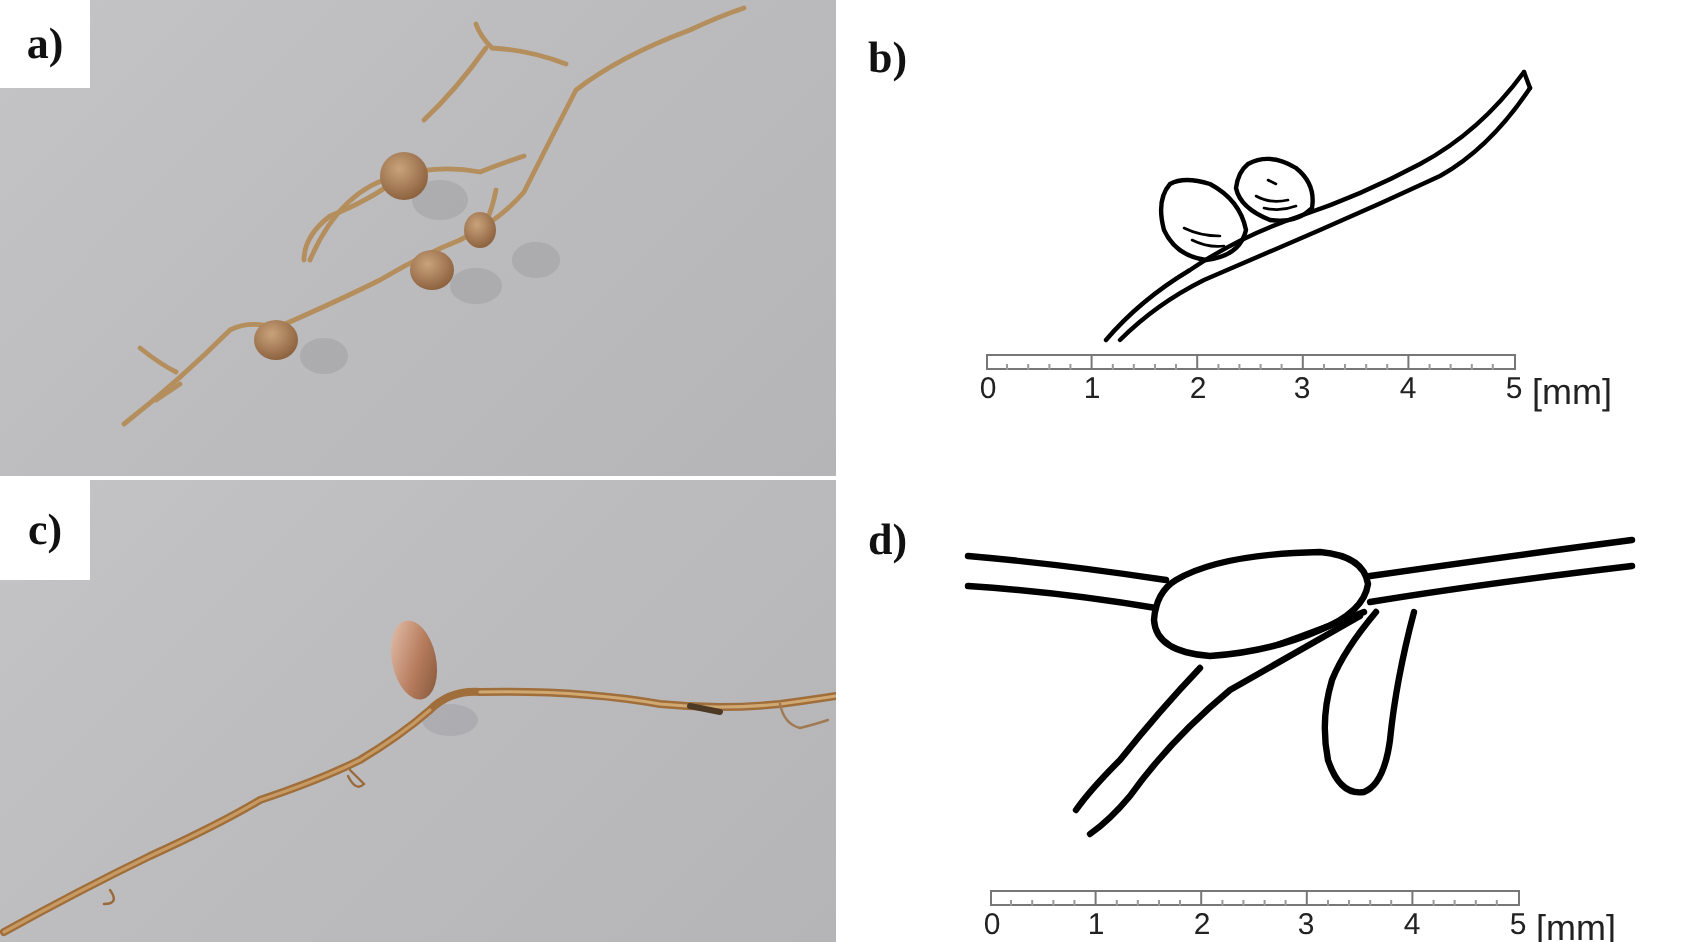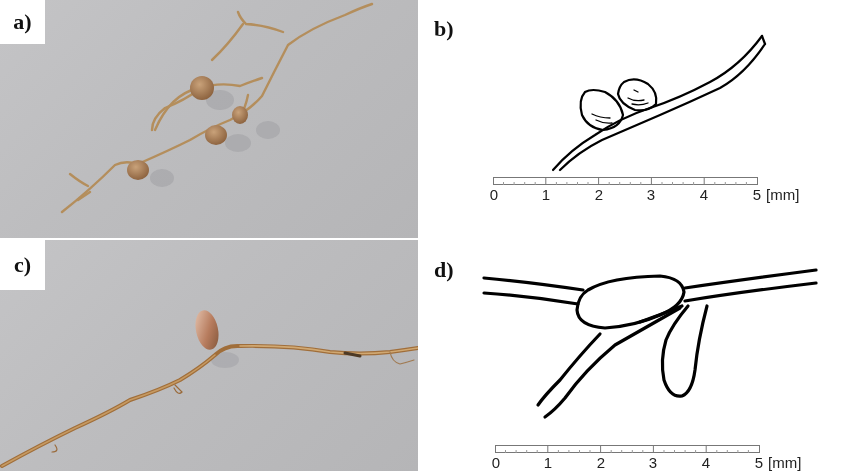--- a/index.html
+++ b/index.html
@@ -9,21 +9,21 @@
   .photo { background: linear-gradient(135deg, #c4c4c6 0%, #bdbdbf 40%, #b5b5b7 100%); overflow: hidden; }
   .photo svg, .drawing svg { position: absolute; left: 0; top: 0; }
   .label-box { position: absolute; left: 0; top: 0; background: #ffffff; display: flex;
                align-items: center; justify-content: center;
                font-family: "Liberation Serif", "DejaVu Serif", serif; font-weight: bold;
                font-size: 22px; color: #111; }
   .label-plain { position: absolute; font-family: "Liberation Serif", "DejaVu Serif", serif;
                  font-weight: bold; font-size: 22px; color: #111; }
   .scale { position: absolute; }
   .tick-label { position: absolute; font-size: 15px; color: #222; transform: translateX(-50%); }
-  .unit-label { position: absolute; font-size: 15px; color: #222; }
+  .unit-label { position: absolute; font-size: 18px; color: #222; }
 </style>
 </head>
 <body>
 
 <div class="panel photo" style="left:0;top:0;width:418px;height:238px;">
   <svg width="418" height="238">
     <defs>
       <radialGradient id="nodA" cx="40%" cy="35%" r="65%">
         <stop offset="0%" stop-color="#c9a27a"></stop>
         <stop offset="100%" stop-color="#8e6440"></stop>

